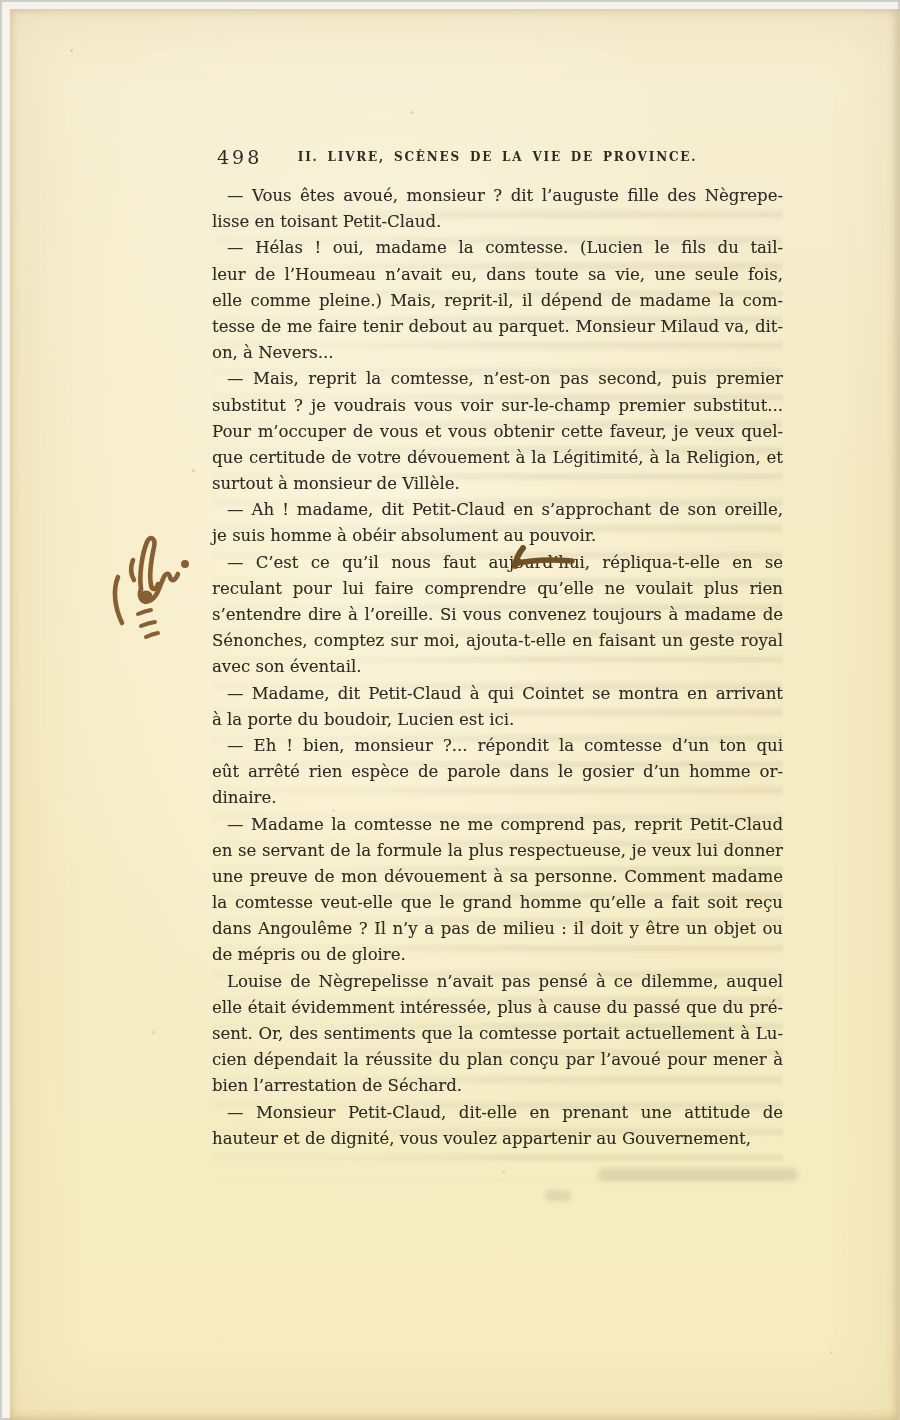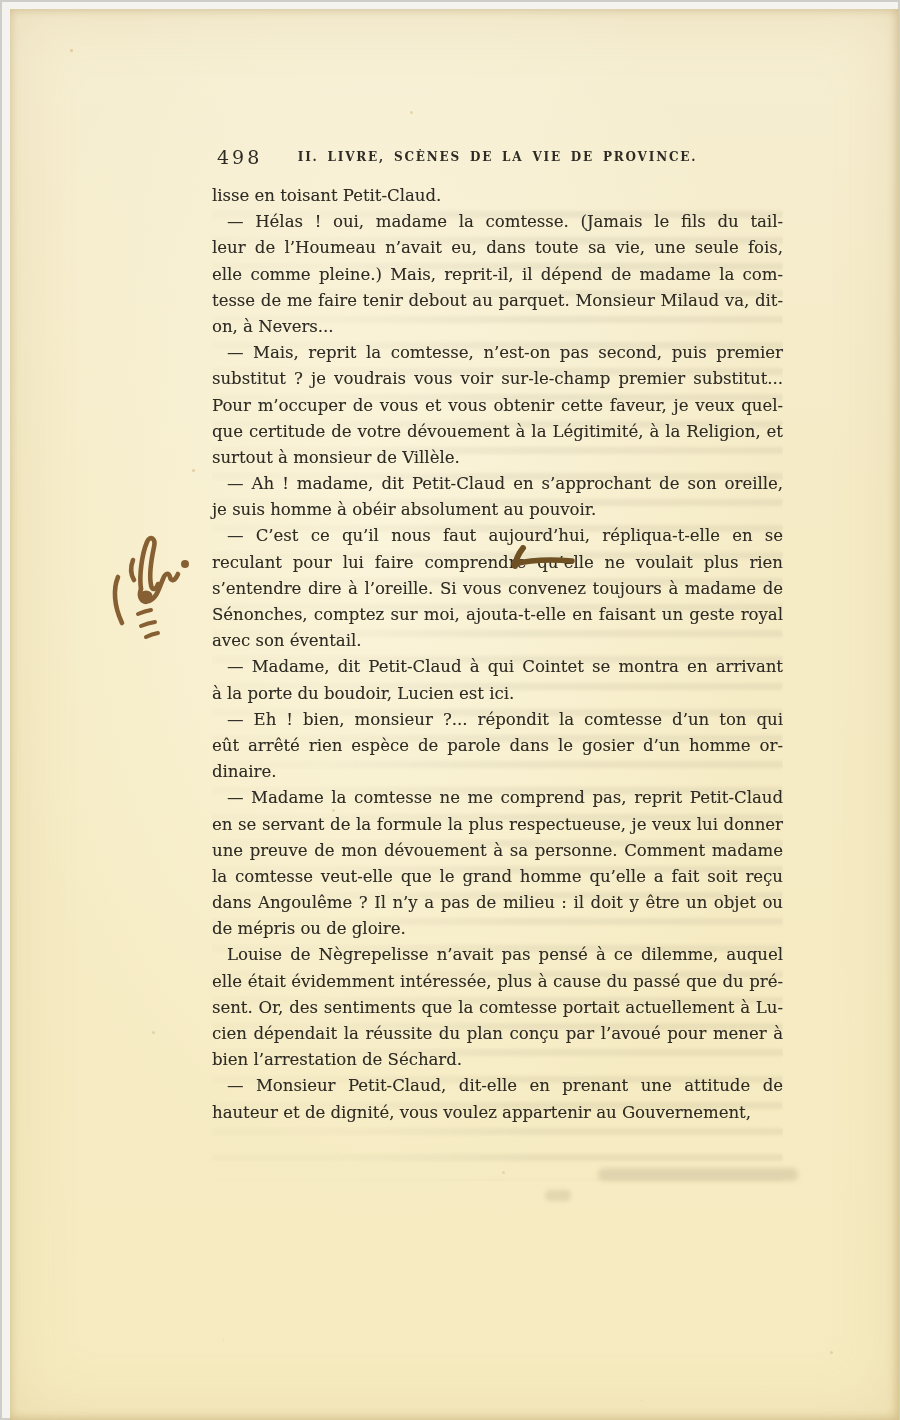--- a/index.html
+++ b/index.html
@@ -96,22 +96,23 @@
 <div class="ghost"></div>
 <div class="ghost-footer"></div>
 <div class="ghost-signature"></div>
 
 <div class="hdr">
   <span class="pageno">498</span>
   <span class="rhead">II. LIVRE, SCÈNES DE LA VIE DE PROVINCE.</span>
 </div>
 
 <div class="tb">
+    <div class="tl ind"><span class="">— Vous êtes avoué, monsieur ? dit l’auguste fille des Nègrepe-</span></div>
     <div class="tl end"><span class="">lisse en toisant Petit-Claud.</span></div>
-    <div class="tl ind"><span class="">— Hélas ! oui, </span><span class="it">madame la comtesse.</span><span class=""> (Jamais le fils du tail-</span></div>
+    <div class="tl ind"><span class="">— Hélas ! oui, </span><span class="it">madame la comtesse.</span><span class=""> (Lucien le fils du tail-</span></div>
     <div class="tl"><span class="">leur de l’Houmeau n’avait eu, dans toute sa vie, une seule fois,</span></div>
     <div class="tl"><span class="">elle comme pleine.) Mais, reprit-il, il dépend de madame la com-</span></div>
     <div class="tl"><span class="">tesse de me faire tenir debout au parquet. Monsieur Milaud va, dit-</span></div>
     <div class="tl end"><span class="">on, à Nevers...</span></div>
     <div class="tl ind"><span class="">— Mais, reprit la comtesse, n’est-on pas second, puis premier</span></div>
     <div class="tl"><span class="">substitut ? je voudrais vous voir sur-le-champ premier substitut...</span></div>
     <div class="tl"><span class="">Pour m’occuper de vous et vous obtenir cette faveur, je veux quel-</span></div>
     <div class="tl"><span class="">que certitude de votre dévouement à la Légitimité, à la Religion, et</span></div>
     <div class="tl end"><span class="">surtout à monsieur de Villèle.</span></div>
     <div class="tl ind"><span class="">— Ah ! madame, dit Petit-Claud en s’approchant de son oreille,</span></div>

